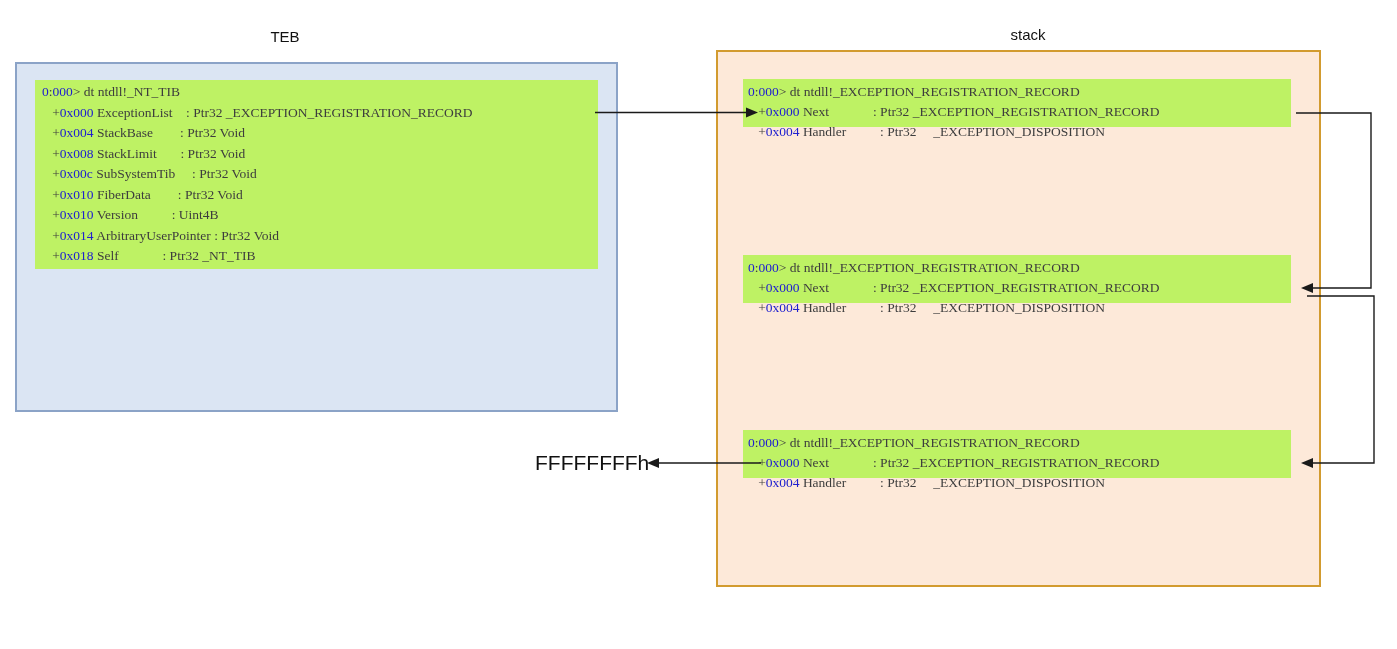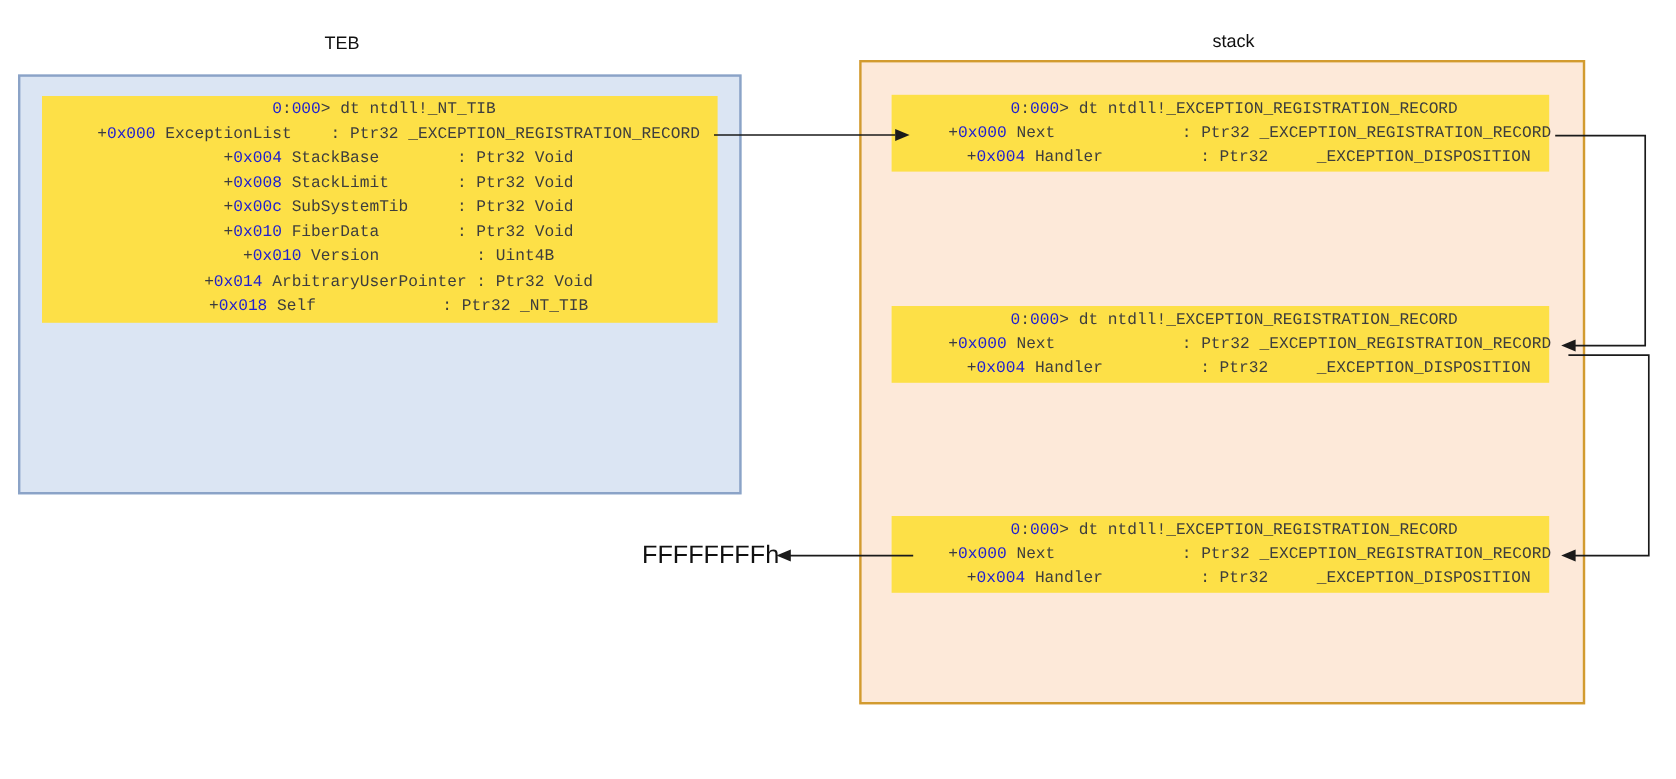--- a/index.html
+++ b/index.html
@@ -37,36 +37,35 @@
     left: 15px; top: 62px; width: 603px; height: 350px;
     background: var(--teb-fill);
     border-color: var(--teb-border);
   }
   #stack-box {
     left: 716px; top: 50px; width: 605px; height: 537px;
     background: var(--stack-fill);
     border-color: var(--stack-border);
   }
   .console {
-    background: #fde047;
-    font-family: Liberation Mono, monospace;
+    background: #bef264;
+    font-family: Liberation Serif, serif;
     font-size: 13.5px;
     white-space: pre;
     color: var(--code-text);
-    text-align: center;
   }
   #teb-console {
     left: 35px; top: 80px; width: 556px;
     padding: 2px 0 2px 7px;
     line-height: 20.5px;
   }
   .record-console {
-    left: 743px; width: 548px; height: 64px;
+    left: 743px; width: 548px; height: 48px;
     box-sizing: border-box;
-    padding: 3px 0 1px 23px;
+    padding: 3px 0 1px 5px;
     line-height: 20px;
     overflow: visible;
   }
   #record-1 { top: 79px; }
   #record-2 { top: 255px; }
   #record-3 { top: 430px; }
   .console .n { color: var(--code-number); }
   .console .t { color: var(--code-text); }
   #chain-end-label {
     left: 535px; top: 452px; width: 108px; height: 22px;

